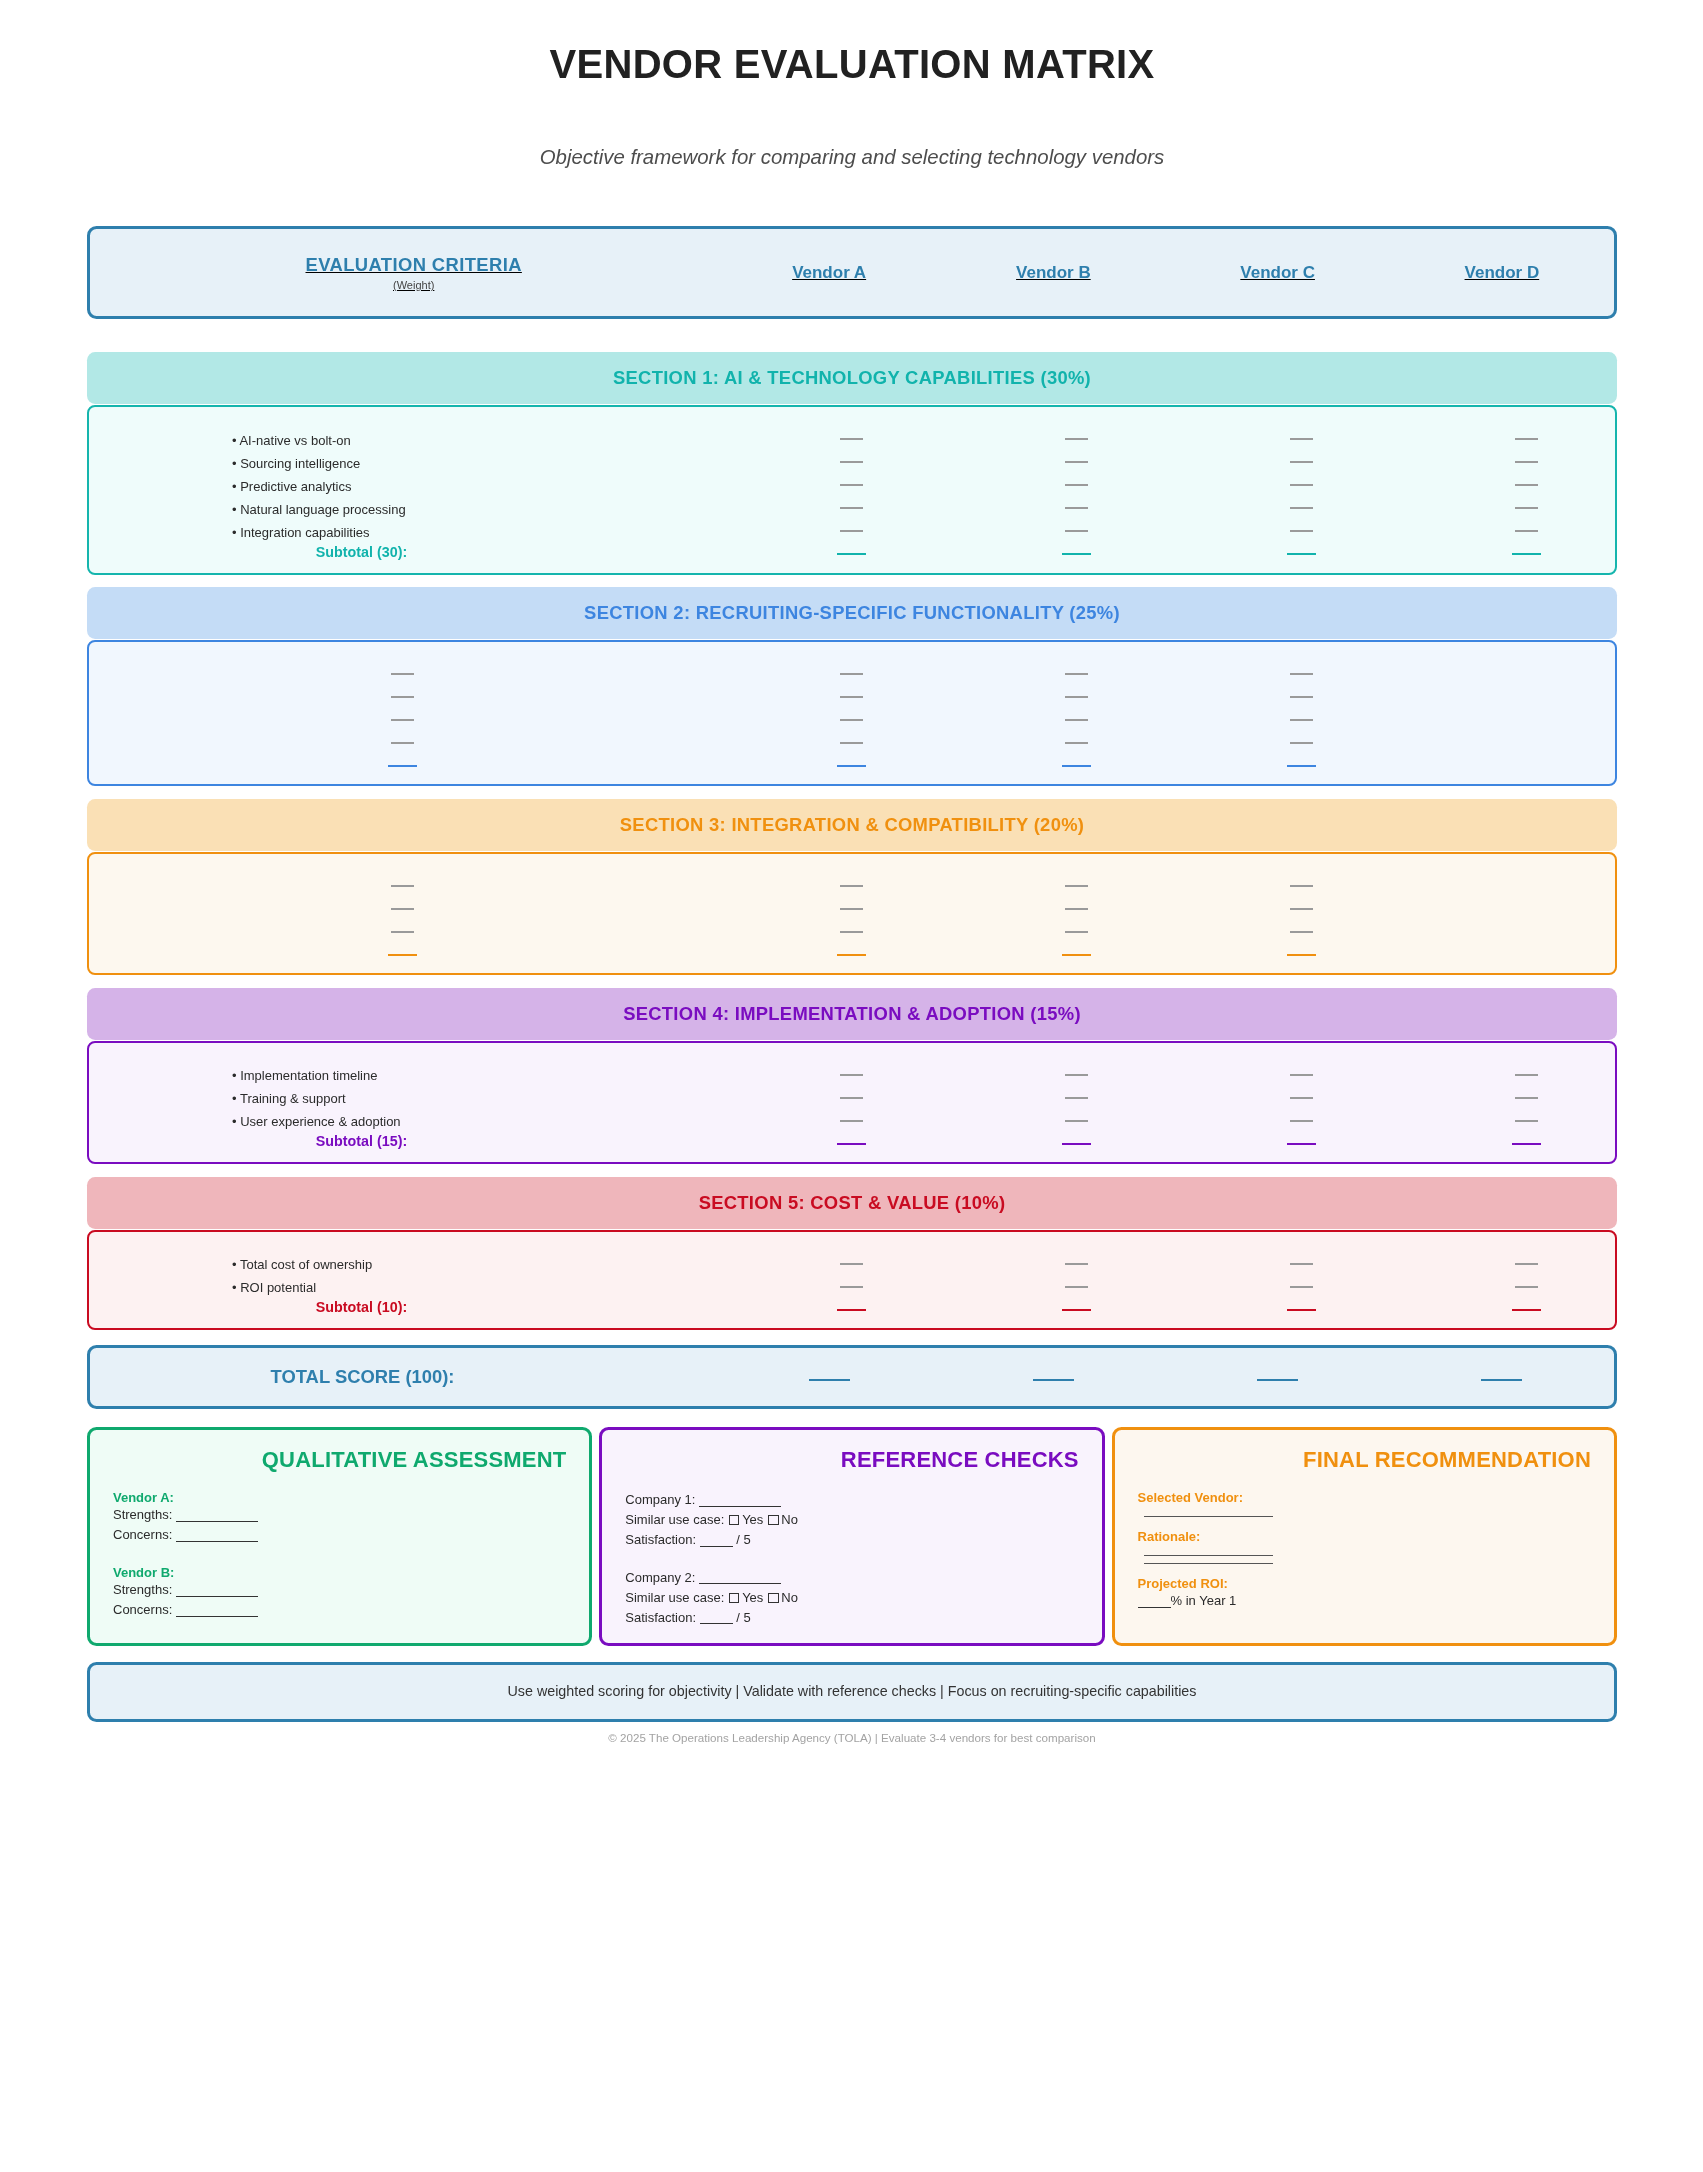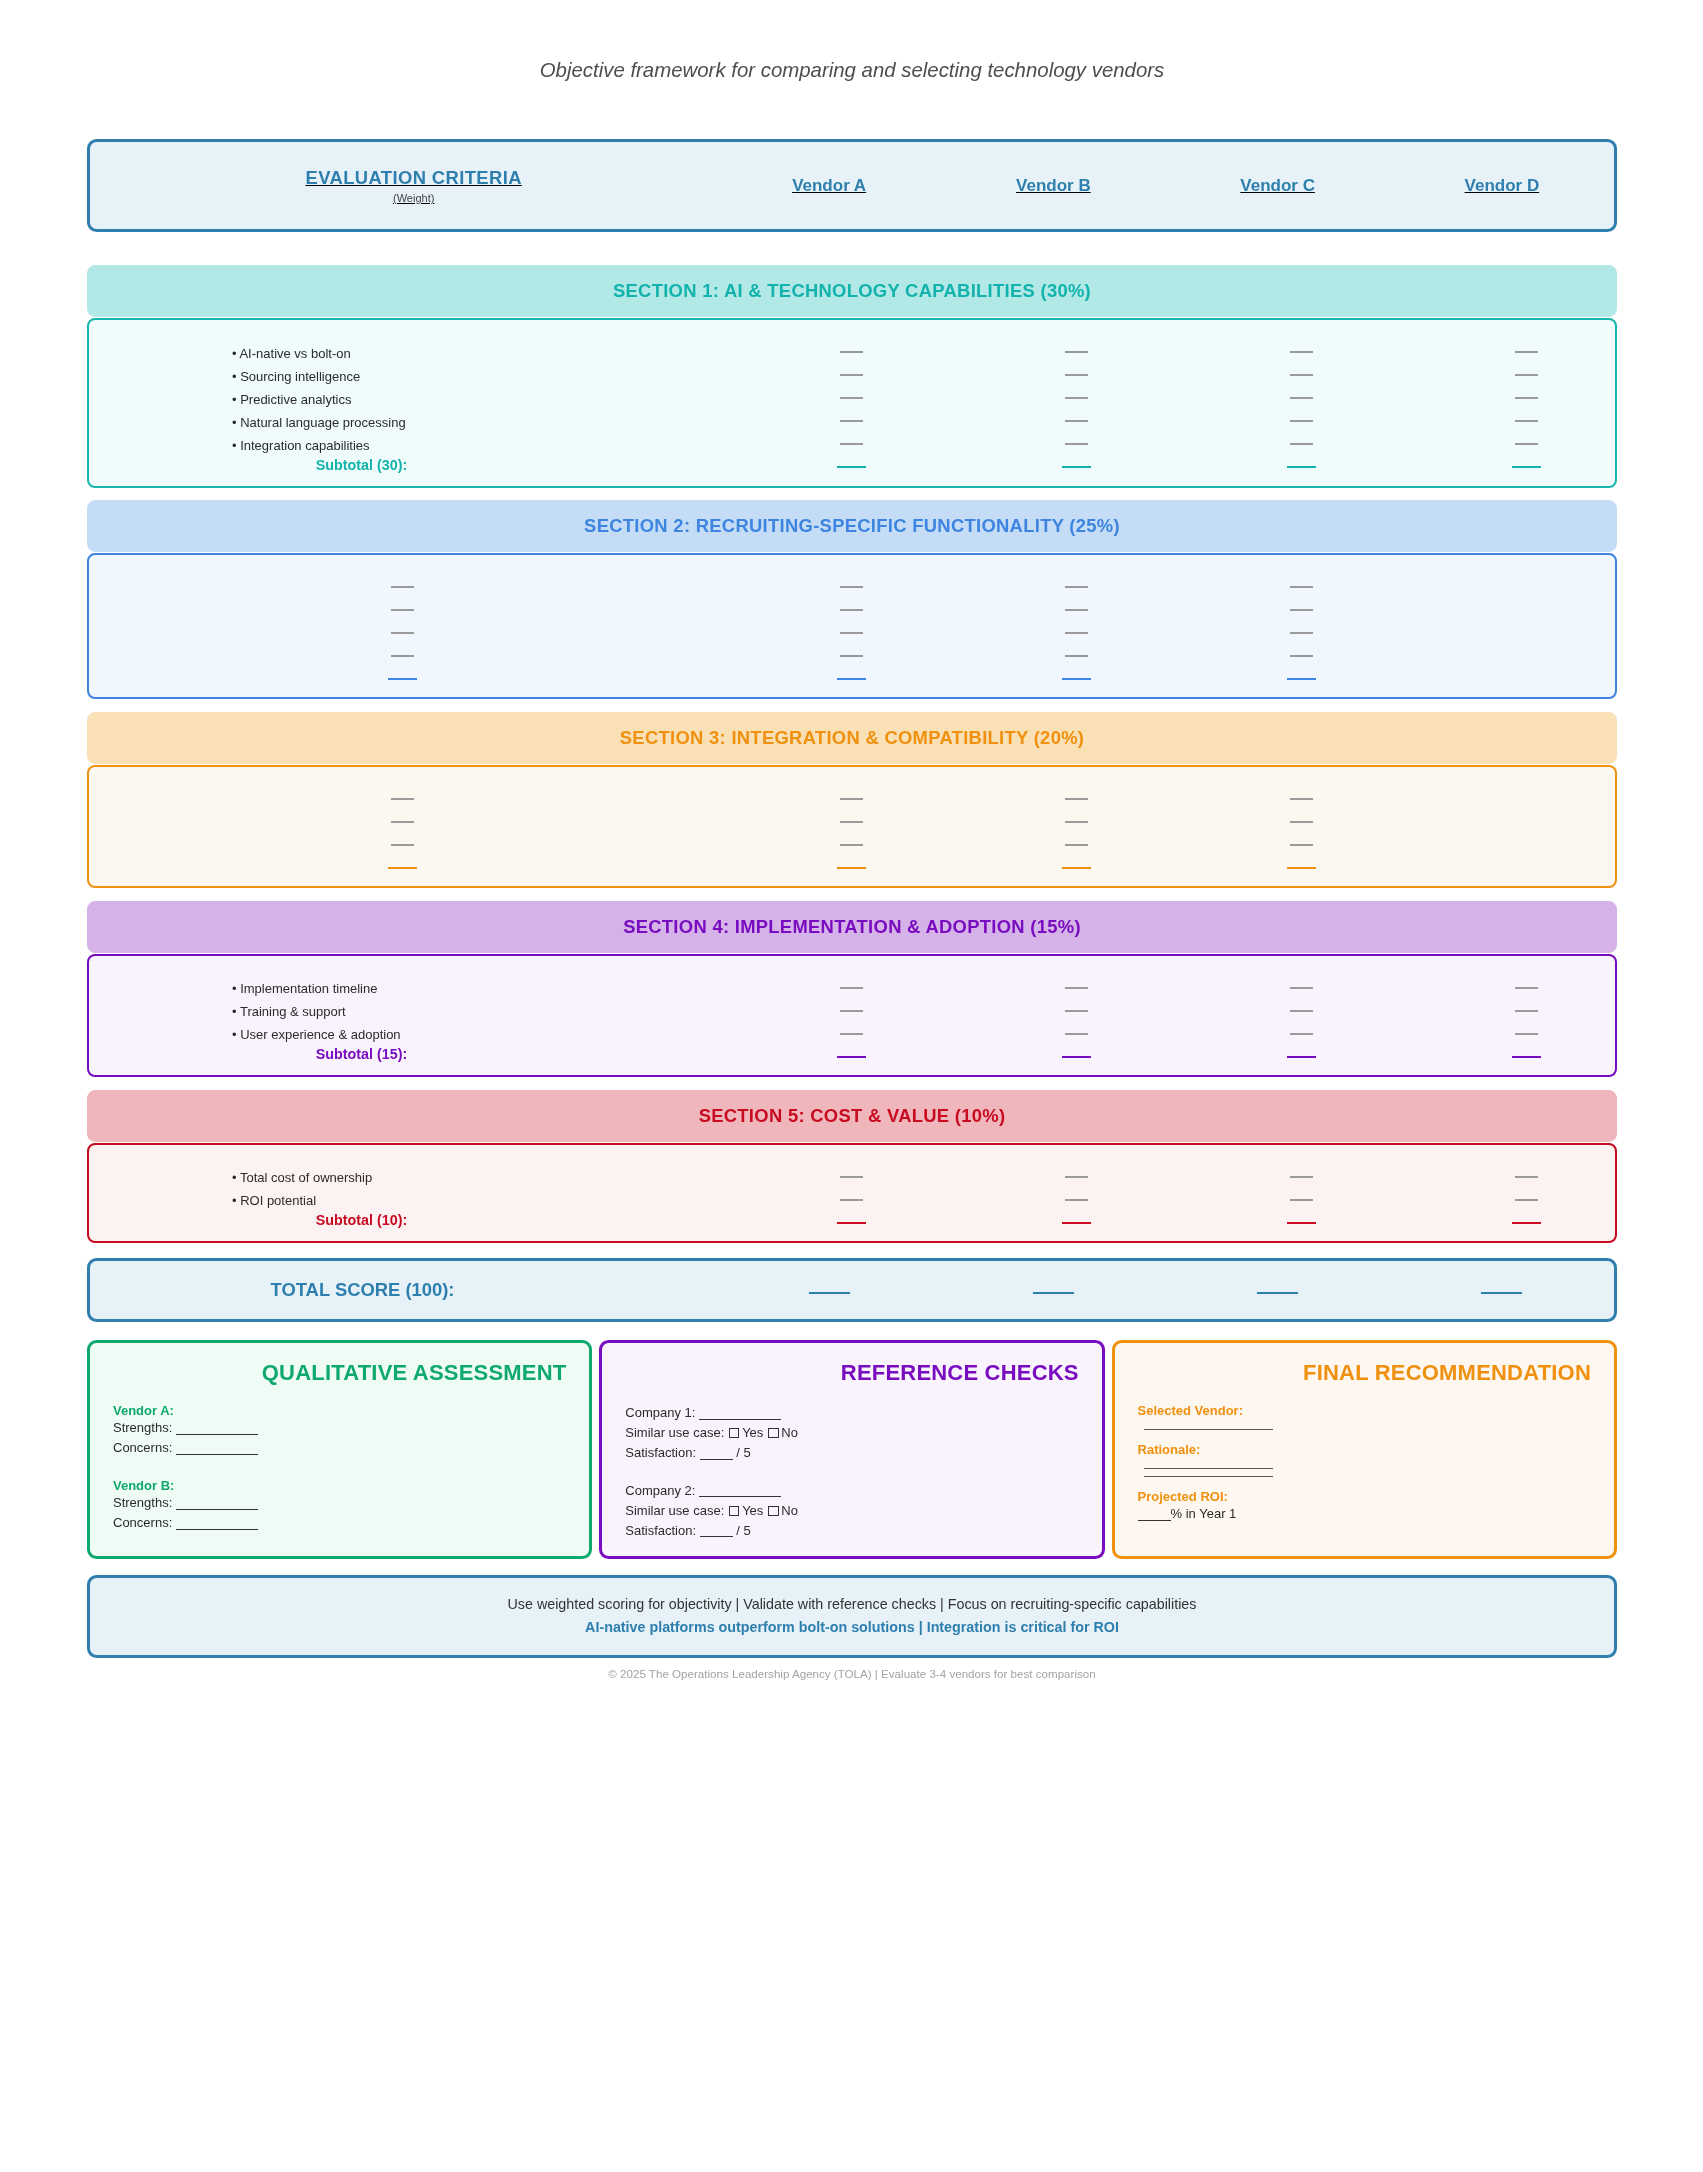--- a/index.html
+++ b/index.html
@@ -220,20 +220,21 @@
     color: #a3a3a3;
     margin-top: 8.2px;
     padding-bottom: 27px;
   }
 </style>
 </head>
 <body>
 
 <div class="page">
 
+  <h1 class="doc-title">VENDOR EVALUATION MATRIX</h1>
   <div class="doc-subtitle">Objective framework for comparing and selecting technology vendors</div>
 
   <div class="header-card">
     <div class="crit-head">
       <div class="main">EVALUATION CRITERIA</div>
       <div class="weight">(Weight)</div>
     </div>
     <div class="vendor-head">Vendor A</div>
     <div class="vendor-head">Vendor B</div>
     <div class="vendor-head">Vendor C</div>
@@ -461,19 +462,18 @@
       <div class="rec-line"></div>
       <div class="rec-line" style="margin-top:-2.7px;"></div>
       <div class="sub" style="color:#f0900f;margin-top:12.3px;">Projected ROI:</div>
       <div class="ln"><span class="fillline w-sm"></span><span>% in Year 1</span></div>
     </div>
 
   </div>
 
   <div class="footer-card">
     <div class="footer-l1">Use weighted scoring for objectivity | Validate with reference checks | Focus on recruiting-specific capabilities</div>
-    <div class="footer-l2">AI-native platforms outperform bolt-on solutions | Integration is critical for ROI</div>
   </div>
 
   <div class="copyright">© 2025 The Operations Leadership Agency (TOLA) | Evaluate 3-4 vendors for best comparison</div>
 
 </div>
 
 
 </body></html>

